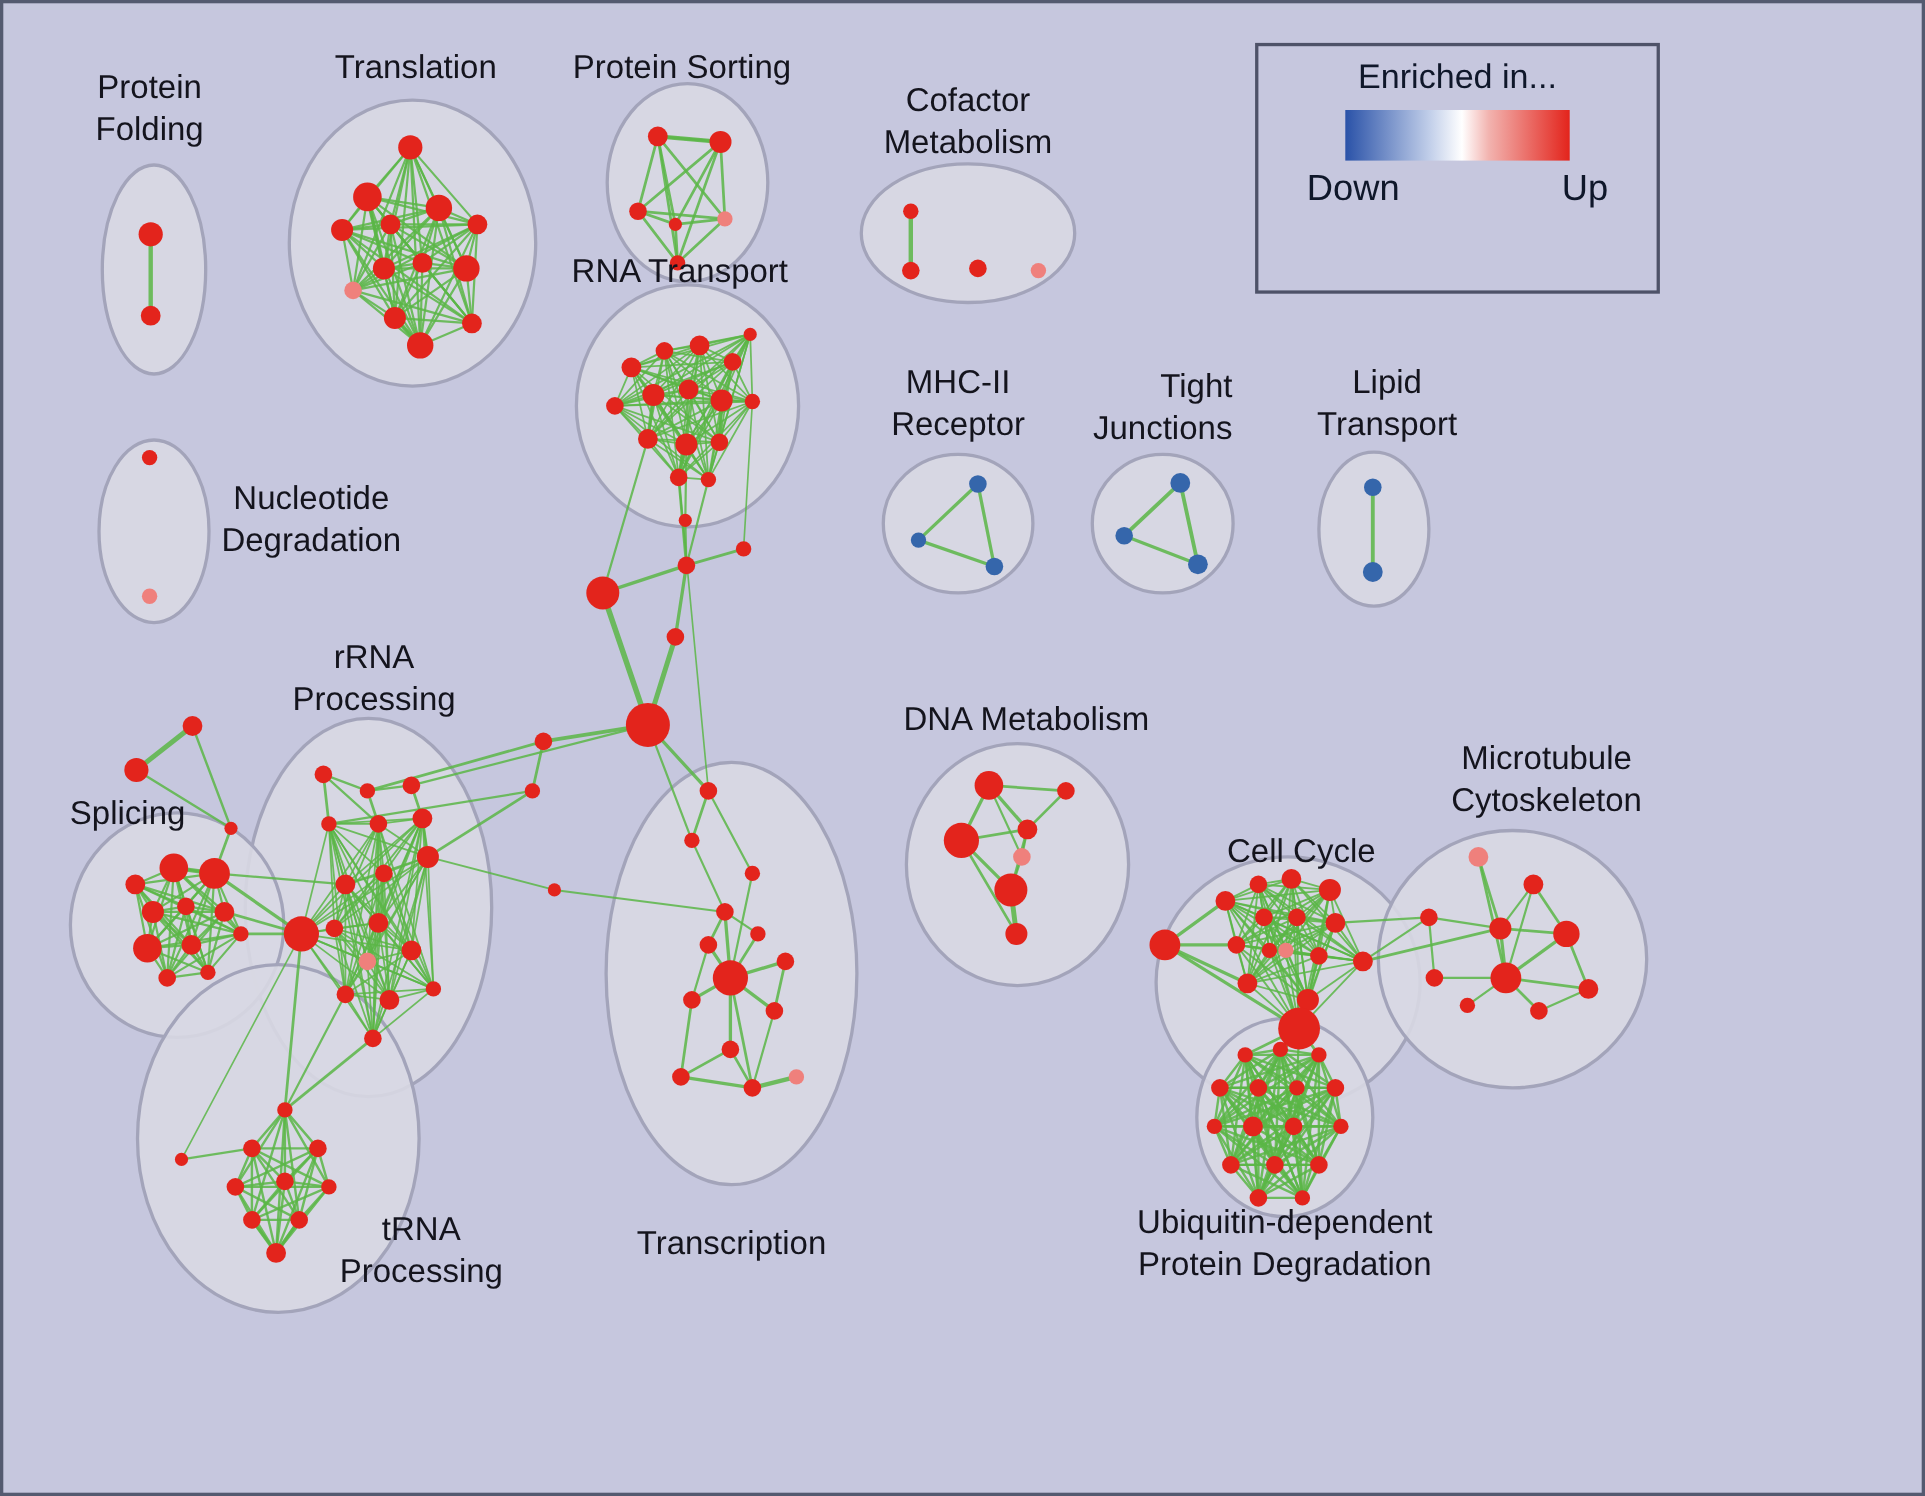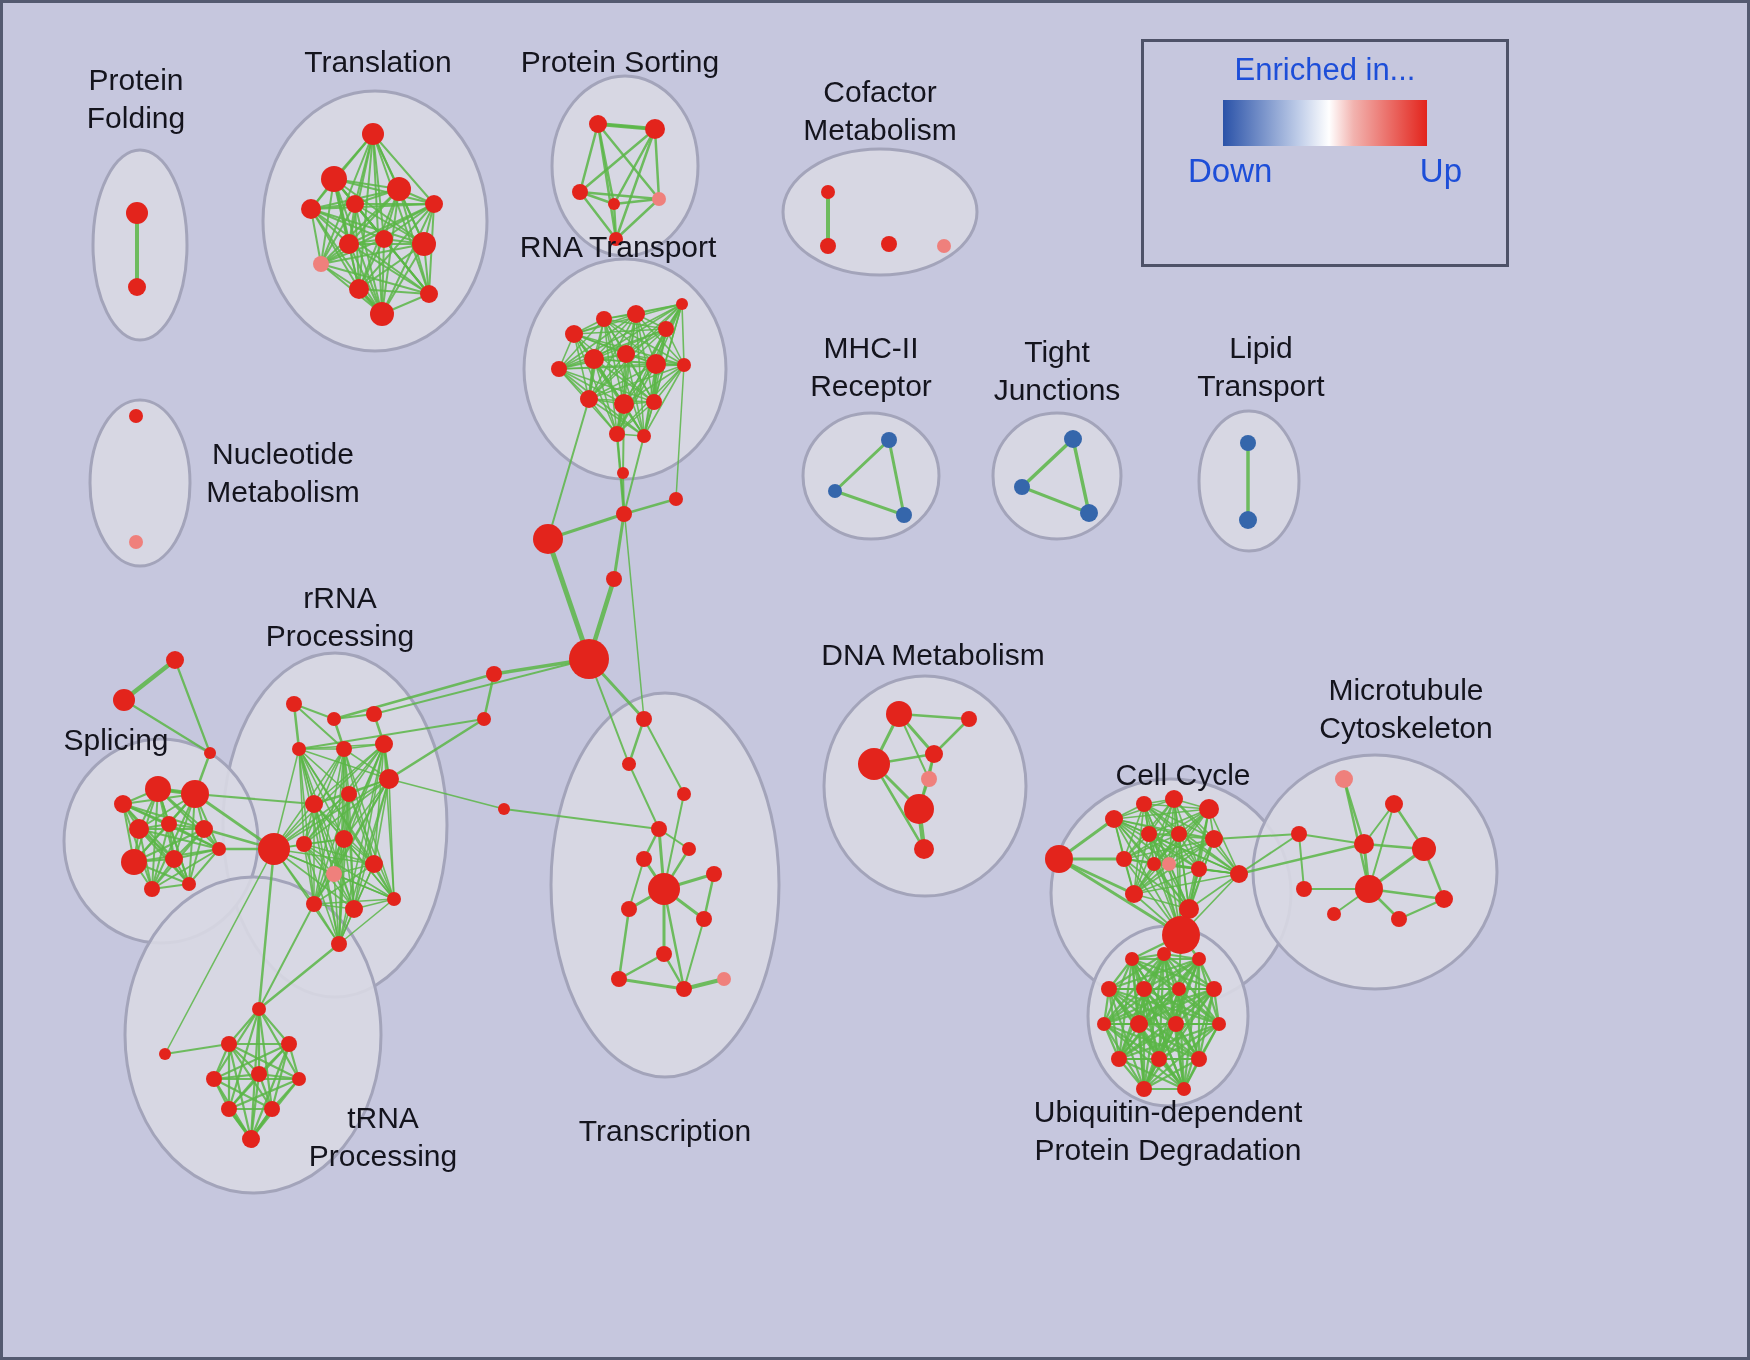--- a/index.html
+++ b/index.html
@@ -25,21 +25,21 @@
     pointer-events:none;
   }
   .legend{
     position:absolute;
     left:1138px;top:36px;
     width:368px;height:228px;
     border:3px solid #4e5268;
     box-sizing:border-box;
     z-index:4;
     display:flex;flex-direction:column;align-items:center;
-    color:#1d4ed8;
+    color:#0f172a;
   }
   .legend-title{font-size:31px;margin-top:10px;}
   .legend-bar{
     width:204px;height:46px;margin-top:12px;
   }
   .legend-row{
     width:100%;
     display:flex;justify-content:space-between;
     box-sizing:border-box;
     padding:6px 44px 0 44px;
@@ -988,24 +988,24 @@
     </div>
   </div>
 <div class="cluster-label" style="left: 133px; top: 58px;">Protein
 Folding</div>
     <div class="cluster-label" style="left: 375px; top: 40px;">Translation</div>
     <div class="cluster-label" style="left: 617px; top: 40px;">Protein Sorting</div>
     <div class="cluster-label" style="left: 877px; top: 70px;">Cofactor
 Metabolism</div>
     <div class="cluster-label" style="left: 615px; top: 225px;">RNA Transport</div>
     <div class="cluster-label" style="left: 280px; top: 432px;">Nucleotide
-Metabolism</div>
+Degradation</div>
     <div class="cluster-label" style="left: 868px; top: 326px;">MHC-II
 Receptor</div>
-    <div class="cluster-label" style="left: 1054px; top: 330px;">Tight
+    <div class="cluster-label" style="left: 1054px; top: 330px; text-align: right;">Tight
 Junctions</div>
     <div class="cluster-label" style="left: 1258px; top: 326px;">Lipid
 Transport</div>
     <div class="cluster-label" style="left: 337px; top: 576px;">rRNA
 Processing</div>
     <div class="cluster-label" style="left: 113px; top: 718px;">Splicing</div>
     <div class="cluster-label" style="left: 930px; top: 633px;">DNA Metabolism</div>
     <div class="cluster-label" style="left: 1180px; top: 753px;">Cell Cycle</div>
     <div class="cluster-label" style="left: 1403px; top: 668px;">Microtubule
 Cytoskeleton</div>

